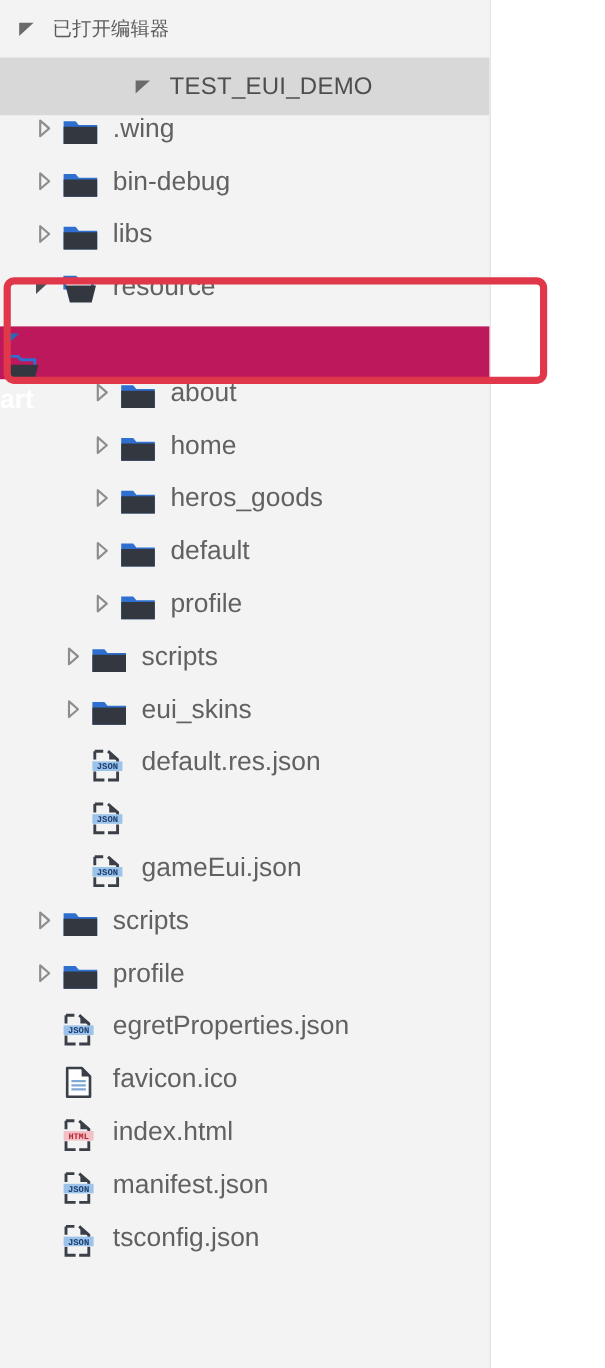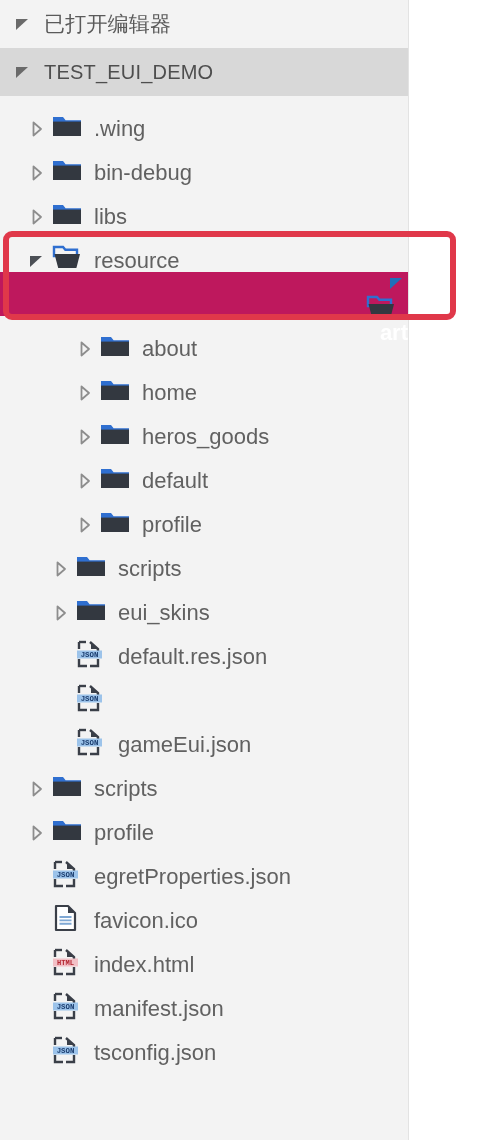--- a/index.html
+++ b/index.html
@@ -33,38 +33,38 @@
   .section-row {
     height: 48px;
     display: flex;
     align-items: center;
     box-sizing: border-box;
     padding-left: 12px;
     cursor: pointer;
     user-select: none;
   }
   .section-row.opened-editors { background: #f3f3f3; }
-  .section-row.project-root  { background: #d8d8d8; }
+  .section-row.project-root  { background: #d8d8d8; justify-content: center; }
 
   .section-label {
-    font-size: 21px;
+    font-size: 16px;
     color: #5a5a5a;
     letter-spacing: 0.2px;
     white-space: nowrap;
   }
   .section-row.project-root .section-label {
     font-size: 20px;
     color: #4e4e4e;
   }
 
   
   .tree-row {
     height: 44px;
     display: flex;
-    align-items: flex-end;
+    align-items: flex-start;
     box-sizing: border-box;
     position: relative;
     cursor: pointer;
     user-select: none;
     white-space: nowrap;
   }
   .tree-row.selected { background: #be185d; flex-direction: column; }
   .tree-row .row-label {
     font-size: 22px;
     color: #616161;

